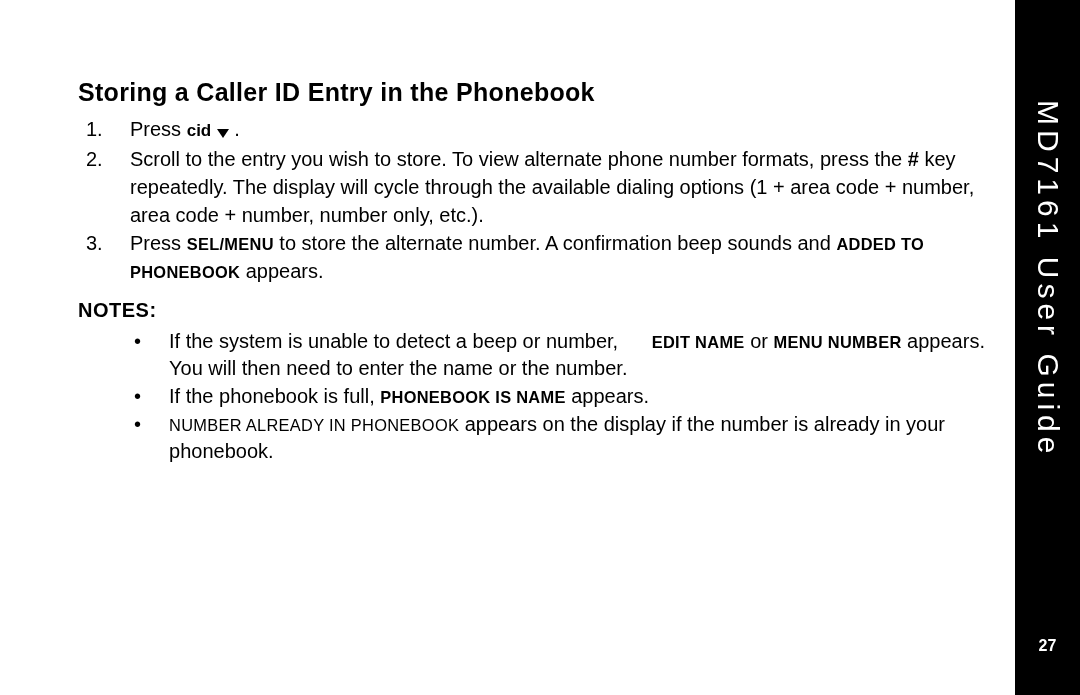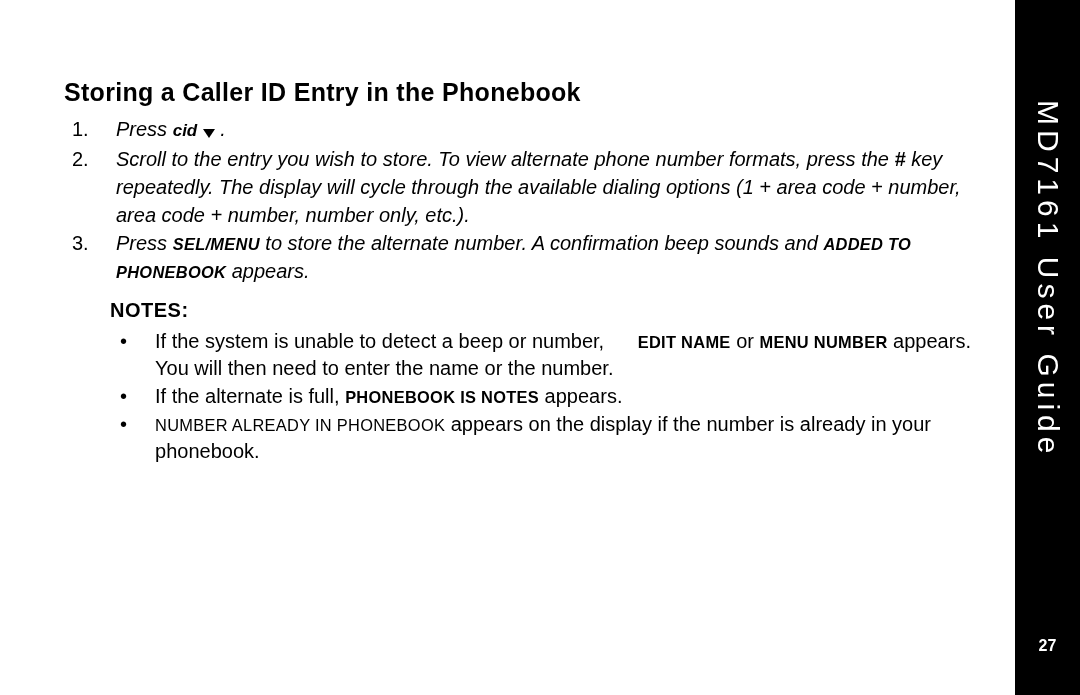--- a/index.html
+++ b/index.html
@@ -34,21 +34,21 @@
     font-family: Arial, Helvetica, sans-serif;
   }
   .side-tab-page {
     color: #ffffff;
     font-size: 16px;
     font-weight: 700;
     text-align: right;
   }
   .content {
     position: absolute;
-    left: 64px;
+    left: 78px;
     right: 95px;
     top: 78px;
     color: #000000;
   }
   h1.section-title {
     font-family: Arial, Helvetica, sans-serif;
     font-weight: 900;
     font-size: 25px;
     letter-spacing: 0.3px;
     margin-bottom: 8px;
@@ -63,30 +63,28 @@
     display: flex;
     margin-bottom: 0px;
   }
   ol.steps li .num {
     width: 52px;
     flex-shrink: 0;
     padding-left: 8px;
   }
   ol.steps li .step-text {
     flex: 1;
-    font-style: italic;
   }
   .notes-label {
     font-family: Arial, Helvetica, sans-serif;
     font-weight: 700;
     font-size: 20px;
     margin-top: 14px;
     margin-bottom: 6px;
     letter-spacing: 0.5px;
-    margin-left: 46px;
   }
   ul.notes {
     list-style: none;
     font-size: 20px;
     line-height: 1.38;
     font-family: Arial, Helvetica, sans-serif;
   }
   ul.notes li {
     display: flex;
     margin-bottom: 0px;
@@ -145,21 +143,21 @@
 
     <div class="notes-label">NOTES:</div>
 
     <ul class="notes">
       <li>
         <span class="bullet">•</span>
         <span class="note-text"><span>If the system is unable to detect a beep or number, </span><span style="font-weight: 700; font-size: 0.82em; letter-spacing: 0.3px; margin-left: 28px;">EDIT NAME</span><span> or </span><span style="font-weight: 700; font-size: 0.82em; letter-spacing: 0.3px;">MENU NUMBER</span><span> appears. You will then need to enter the name or the number.</span></span>
       </li>
       <li>
         <span class="bullet">•</span>
-        <span class="note-text"><span>If the alternate is full, </span><span style="font-weight: 700; font-size: 0.82em; letter-spacing: 0.3px;">PHONEBOOK IS NOTES</span><span> appears.</span></span>
+        <span class="note-text"><span>If the phonebook is full, </span><span style="font-weight: 700; font-size: 0.82em; letter-spacing: 0.3px;">PHONEBOOK IS NAME</span><span> appears.</span></span>
       </li>
       <li>
         <span class="bullet">•</span>
         <span class="note-text"><span style="font-weight: 400; font-size: 0.82em; letter-spacing: 0.3px;">NUMBER ALREADY IN PHONEBOOK</span><span> appears on the display if the number is already in your phonebook.</span></span>
       </li>
     </ul>
   </div>
 
 </div>
 

